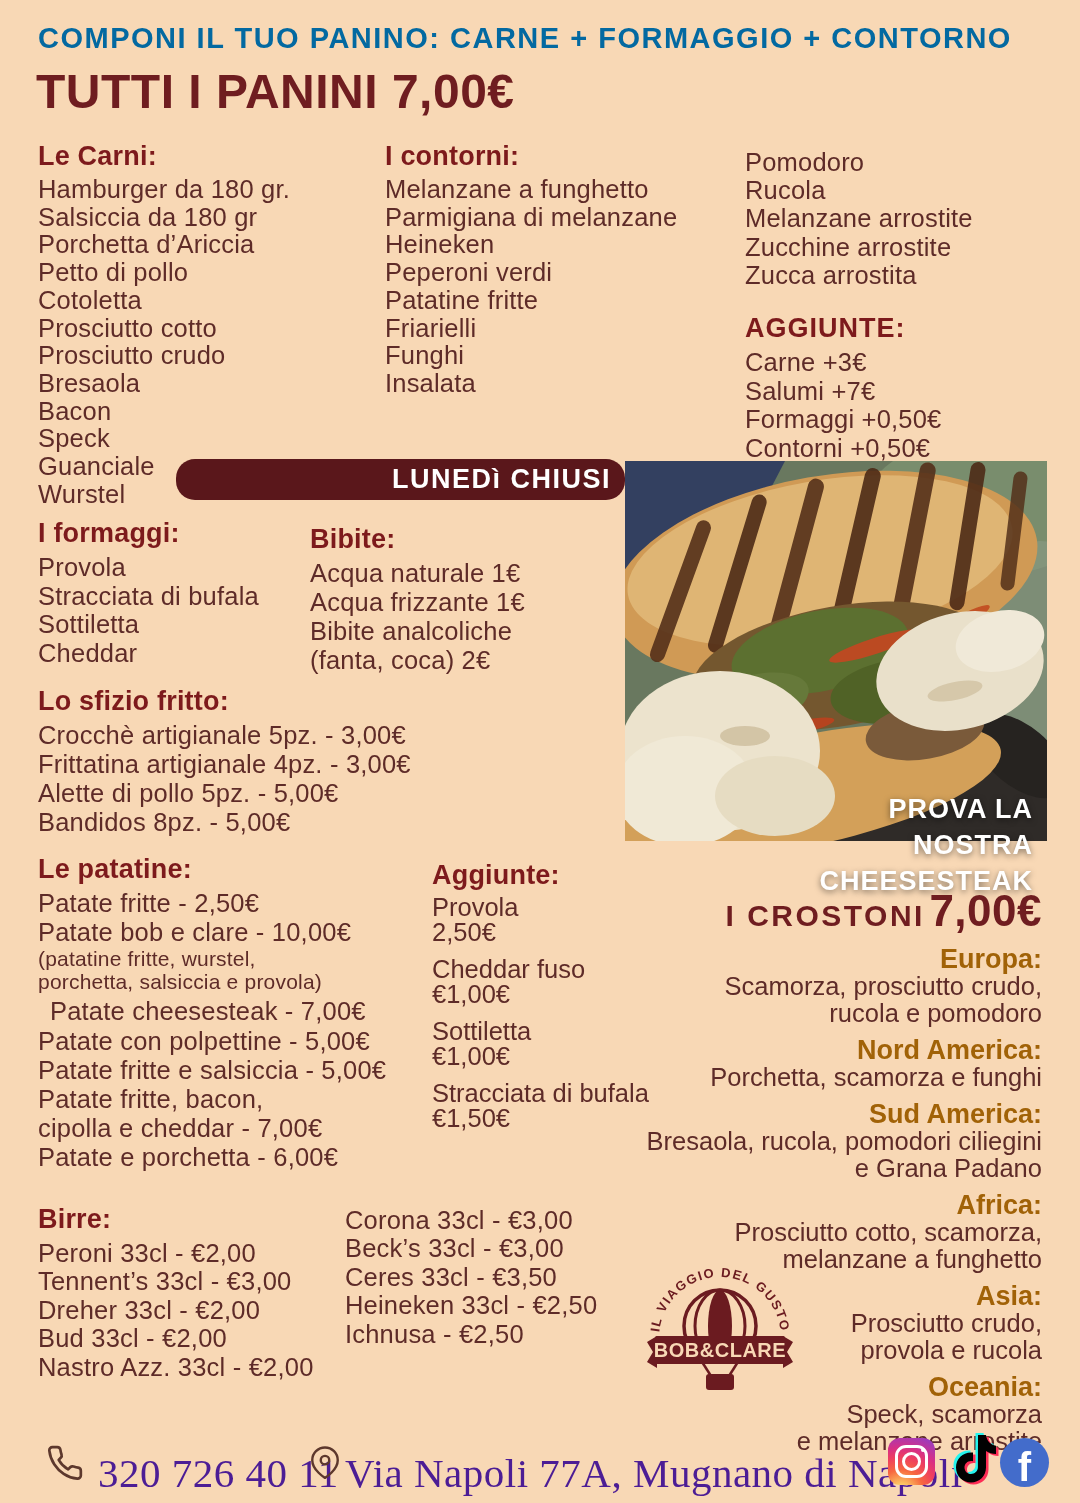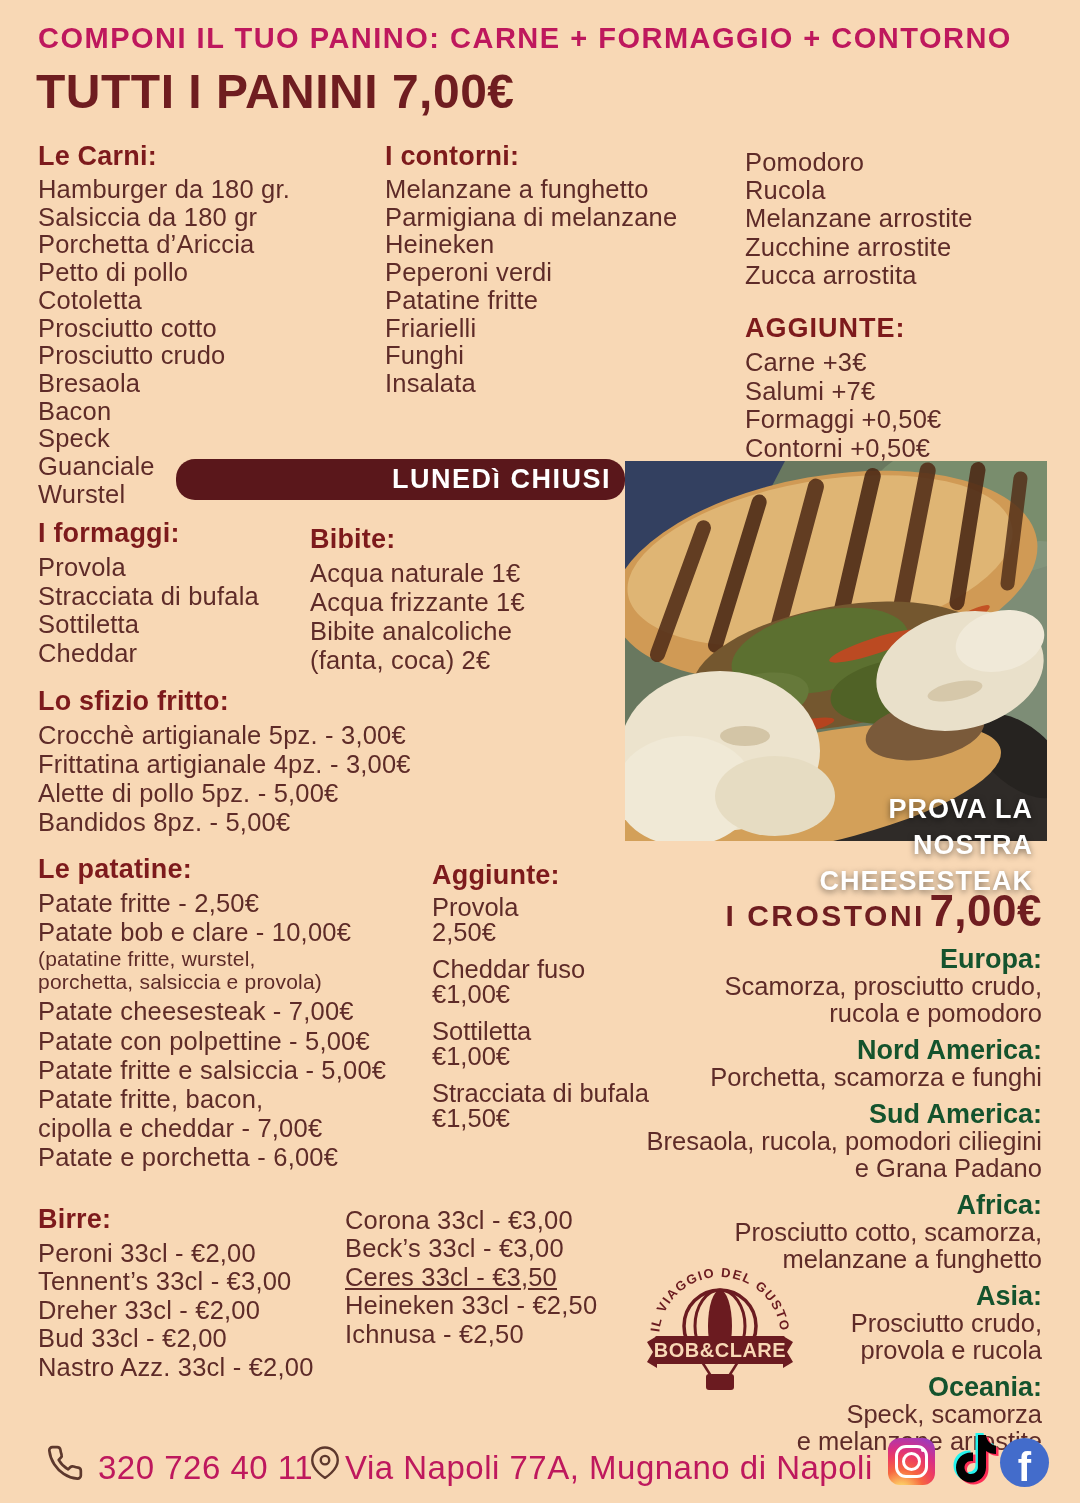--- a/index.html
+++ b/index.html
@@ -5,43 +5,43 @@
   html,body{margin:0;padding:0;}
   .page{
     position:relative;width:1080px;height:1503px;overflow:hidden;
     background:#f8d8b5;color:#5e2b28;
     font-family:"Liberation Sans", sans-serif;
     -webkit-font-smoothing:antialiased;
   }
   .abs{position:absolute;}
   .sec-h{font-weight:700;color:#7d1a1c;font-size:27px;letter-spacing:.2px;margin-bottom:4px;}
   .li{font-size:25.5px;line-height:27.7px;letter-spacing:.2px;}
-  .subtitle{font-size:29px;font-weight:700;letter-spacing:1.5px;color:#be185d;}
+  .subtitle{font-size:29px;font-weight:700;letter-spacing:1.5px;color:#0369a1;}
   .title{font-size:48px;font-weight:700;color:#6f1d20;letter-spacing:.5px;}
   .banner{
     background:#5a171b;color:#fff;font-weight:700;font-size:27px;
     text-align:right;line-height:41px;padding-right:14px;letter-spacing:1.5px;
     box-sizing:border-box;
   }
   .pat-line{font-size:25.5px;line-height:29.2px;letter-spacing:.2px;}
   .pat-small{font-size:21px;line-height:23px;}
   .pair{margin-bottom:13px;}
   .pair div{font-size:25.5px;line-height:24.5px;}
   .crostoni{text-align:right;}
   .cr-label{font-size:30px;font-weight:700;letter-spacing:2.5px;color:#6f1d20;}
   .cr-price{font-size:44px;font-weight:700;color:#6f1d20;letter-spacing:.5px;}
-  .cr-name{font-size:27px;font-weight:700;color:#14532d;margin-top:9px;line-height:28px;}
+  .cr-name{font-size:27px;font-weight:700;color:#a16207;margin-top:9px;line-height:28px;}
   .cr-desc{font-size:25.5px;line-height:27px;white-space:pre-line;}
   .photo{overflow:hidden;}
   .photo-overlay{
     position:absolute;right:14px;bottom:12px;text-align:right;color:#fff;
     font-weight:700;font-size:27px;line-height:36px;letter-spacing:1px;
     text-shadow:0 2px 6px rgba(0,0,0,.5);
   }
-  .footer-text{font-size:33px;color:#be185d;letter-spacing:.5px;}
+  .footer-text{font-size:41px;color:#4c1d95;letter-spacing:.5px;font-family:Liberation Serif, serif;}
   .ig{width:47px;height:47px;border-radius:12px;position:relative;
     background:radial-gradient(circle at 28% 115%, #fddb6b 8%, #f7683f 35%, #ee3e60 55%, #d62f87 70%, #9b3bbd 92%);}
   .ig-frame{position:absolute;inset:7px;border:3px solid #fff;border-radius:11px;}
   .ig-lens{position:absolute;inset:14px;border:3px solid #fff;border-radius:50%;}
   .ig-dot{position:absolute;top:10px;right:10px;width:4px;height:4px;background:#fff;border-radius:50%;}
   .fb{width:49px;height:49px;border-radius:50%;background:#436ccb;color:#fff;
     font-weight:700;font-size:40px;text-align:center;line-height:58px;overflow:hidden;}
 </style>
 </head>
 <body>
@@ -169,21 +169,21 @@
     <div class="li" style="line-height:29px;">Alette di pollo 5pz. - 5,00€</div>
     <div class="li" style="line-height:29px;">Bandidos 8pz. - 5,00€</div>
   </div>
 
   <div class="abs" style="left:38px;top:854px;width:400px;">
     <div class="sec-h">Le patatine:</div>
     <div class="pat-line">Patate fritte - 2,50€</div>
     <div class="pat-line">Patate bob e clare - 10,00€</div>
     <div class="pat-line pat-small">(patatine fritte, wurstel,</div>
     <div class="pat-line pat-small">porchetta, salsiccia e provola)</div>
-    <div class="pat-line" style="margin-top:4px;">Patate cheesesteak - 7,00€</div>
+    <div class="pat-line" style="margin-top:4px;margin-left:12px;">Patate cheesesteak - 7,00€</div>
     <div class="pat-line">Patate con polpettine - 5,00€</div>
     <div class="pat-line">Patate fritte e salsiccia - 5,00€</div>
     <div class="pat-line">Patate fritte, bacon,</div>
     <div class="pat-line">cipolla e cheddar - 7,00€</div>
     <div class="pat-line">Patate e porchetta - 6,00€</div>
   </div>
 
   <div class="abs" style="left:432px;top:860px;width:250px;">
     <div class="sec-h">Aggiunte:</div>
     <div class="pair">
@@ -233,21 +233,21 @@
     <div class="li" style="line-height:28.4px;">Peroni 33cl - €2,00</div>
     <div class="li" style="line-height:28.4px;">Tennent’s 33cl - €3,00</div>
     <div class="li" style="line-height:28.4px;">Dreher 33cl - €2,00</div>
     <div class="li" style="line-height:28.4px;">Bud 33cl - €2,00</div>
     <div class="li" style="line-height:28.4px;">Nastro Azz. 33cl - €2,00</div>
   </div>
 
   <div class="abs" style="left:345px;top:1206px;width:300px;">
     <div class="li" style="line-height:28.4px;">Corona 33cl - €3,00</div>
     <div class="li" style="line-height:28.4px;">Beck’s 33cl - €3,00</div>
-    <div class="li" style="line-height:28.4px;text-decoration:underline;">Ceres 33cl - €3,50</div>
+    <div class="li" style="line-height:28.4px;">Ceres 33cl - €3,50</div>
     <div class="li" style="line-height:28.4px;">Heineken 33cl - €2,50</div>
     <div class="li" style="line-height:28.4px;">Ichnusa - €2,50</div>
   </div>
 
   <div class="abs" style="left:645px;top:1242px;">
     <svg width="150" height="155" viewBox="0 0 150 155">
       <defs>
         <path id="arcpath" d="M 14 96 A 61 61 0 1 1 136 96" fill="none"></path>
       </defs>
       <text font-family="Liberation Sans, sans-serif" font-size="13" font-weight="700" fill="#6b1b20" letter-spacing="1.5">

